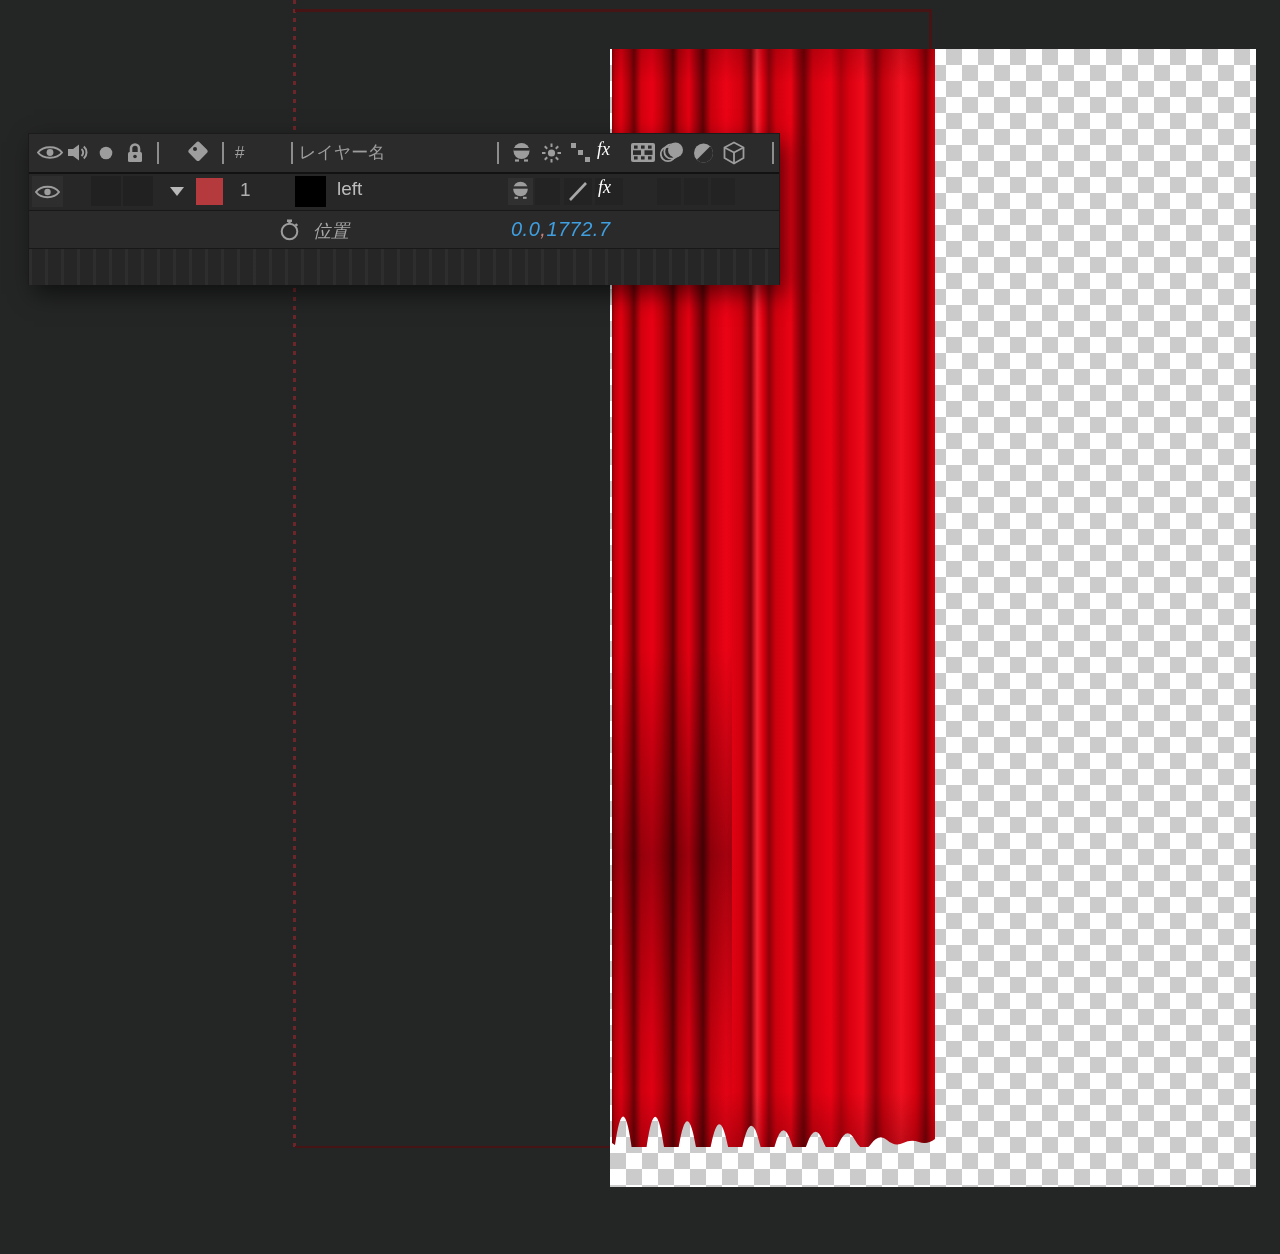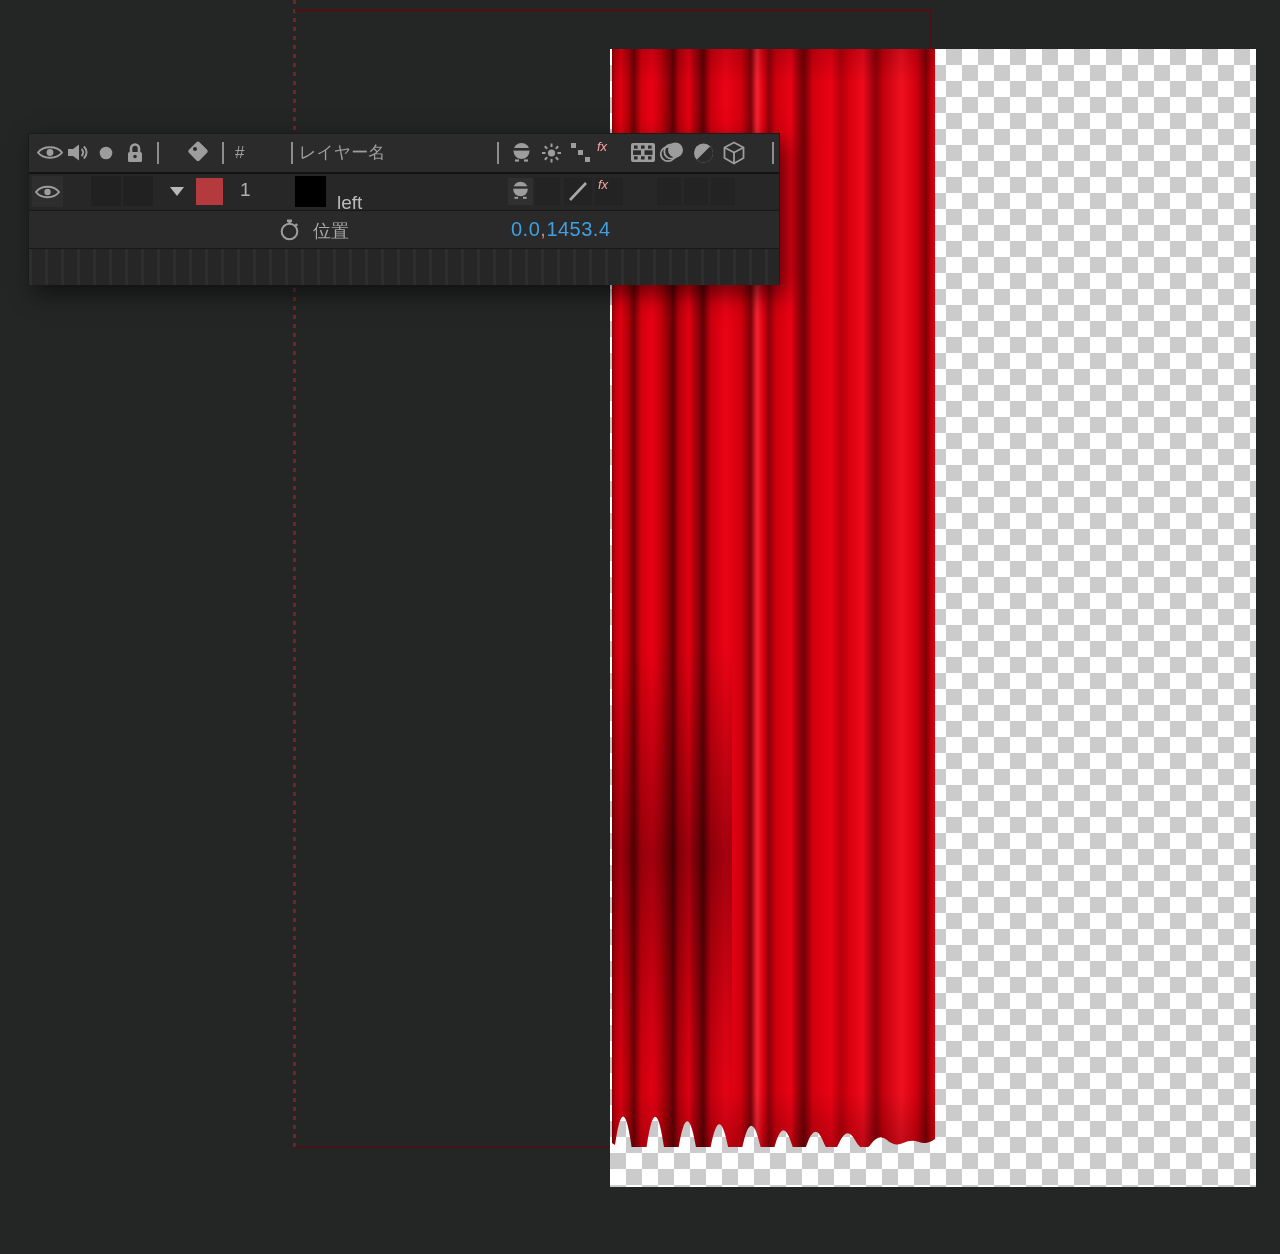--- a/index.html
+++ b/index.html
@@ -21,33 +21,33 @@
       linear-gradient(45deg,#cbcbcb 25%,transparent 25%,transparent 75%,#cbcbcb 75%);
     background-size:32px 32px;background-position:0 0,16px 16px;}
   .curtain{position:absolute;left:2px;top:0;}
 
   
   .panel{position:absolute;left:28px;top:133px;width:750px;height:150px;z-index:5;
     background:#262626;box-shadow:6px 9px 22px rgba(0,0,0,.55);border:1px solid #1b1b1b;box-sizing:content-box;}
   .prow{position:absolute;left:0;width:750px;}
   .row-header{top:0;height:38px;background:#2b2b2b;border-bottom:2px solid #121212;}
   .row-layer{top:40px;height:35px;background:#272727;}
-  .row-prop{top:76px;height:37px;background:#2a2a2a;border-top:1px solid #181818;}
+  .row-prop{top:76px;height:37px;background:#2a2a2a;border-top:1px solid #181818;font-style:italic;}
   .row-empty{top:114px;height:36px;background:#262626;border-top:1px solid #181818;
     background-image:repeating-linear-gradient(90deg,rgba(255,255,255,.035) 0 3px,transparent 3px 16px);}
   .panel .abs{position:absolute;}
   .hdiv{position:absolute;top:8px;width:2px;height:22px;background:#8d8d8d;}
   .htxt{color:#9d9d9d;font-size:17px;line-height:22px;}
   .tbox{position:absolute;width:30px;height:30px;background:#212121;}
   .swbox{position:absolute;width:25px;height:27px;background:#232323;}
   .tri{width:0;height:0;border-left:7px solid transparent;border-right:7px solid transparent;
        border-top:9px solid #b8b8b8;}
-  .fxtxt{color:#fca5a5;font-style:italic;font-size:13px;font-family:Liberation Sans, sans-serif;}
+  .fxtxt{color:#ffffff;font-style:italic;font-size:18px;font-family:Liberation Serif, serif;}
   .num{color:#b0b0b0;font-size:19px;}
-  .lname{color:#bcbcbc;font-size:19px;margin-top:14px;}
+  .lname{color:#bcbcbc;font-size:19px;}
   .plabel{color:#a8a8a8;font-size:18px;}
   .pval{font-size:20px;color:#3f9fe0;letter-spacing:.5px;}
   .pval .comma{color:#c9827c;}
   svg .ik{fill:#9d9d9d;}
   svg .ikst{stroke:#9d9d9d;fill:none;}
 </style>
 </head>
 <body>
 
 <div class="stage">
@@ -243,20 +243,20 @@
 
     <div class="prow row-prop">
       <svg class="abs" style="left:250px;top:7px" width="22" height="24">
         <circle class="ikst" cx="10.5" cy="13.5" r="7.8" stroke-width="2"></circle>
         <rect class="ik" x="8" y="1.5" width="5" height="2.6"></rect>
         <line x1="10.5" y1="4" x2="10.5" y2="6" stroke="#9d9d9d" stroke-width="2.4"></line>
         <line x1="16.5" y1="6" x2="18.3" y2="7.8" stroke="#9d9d9d" stroke-width="2.2"></line>
       </svg>
       <div class="abs plabel" style="left:284px;top:8px">位置</div>
       <div class="abs pval" style="left:482px;top:7px">
-        <span>0.0</span><span class="comma">,</span><span>1453.4</span>
+        <span>0.0</span><span class="comma">,</span><span>1772.7</span>
       </div>
     </div>
 
     <div class="prow row-empty"></div>
   </div>
 
 </div>
 
 </body></html>

